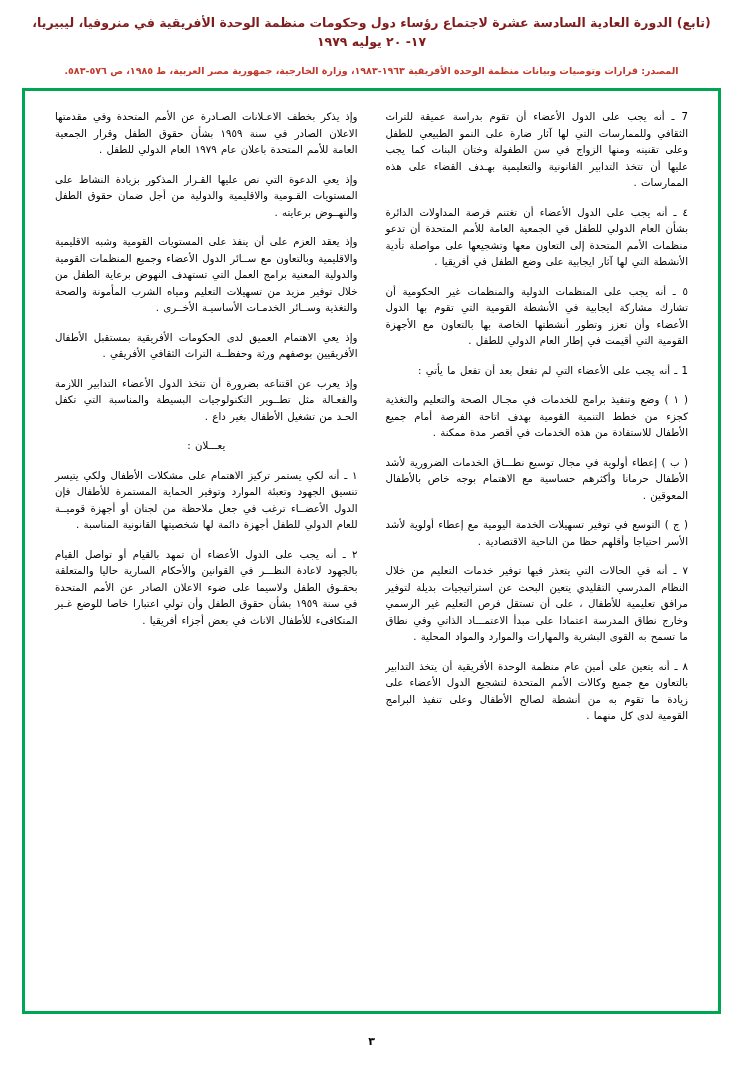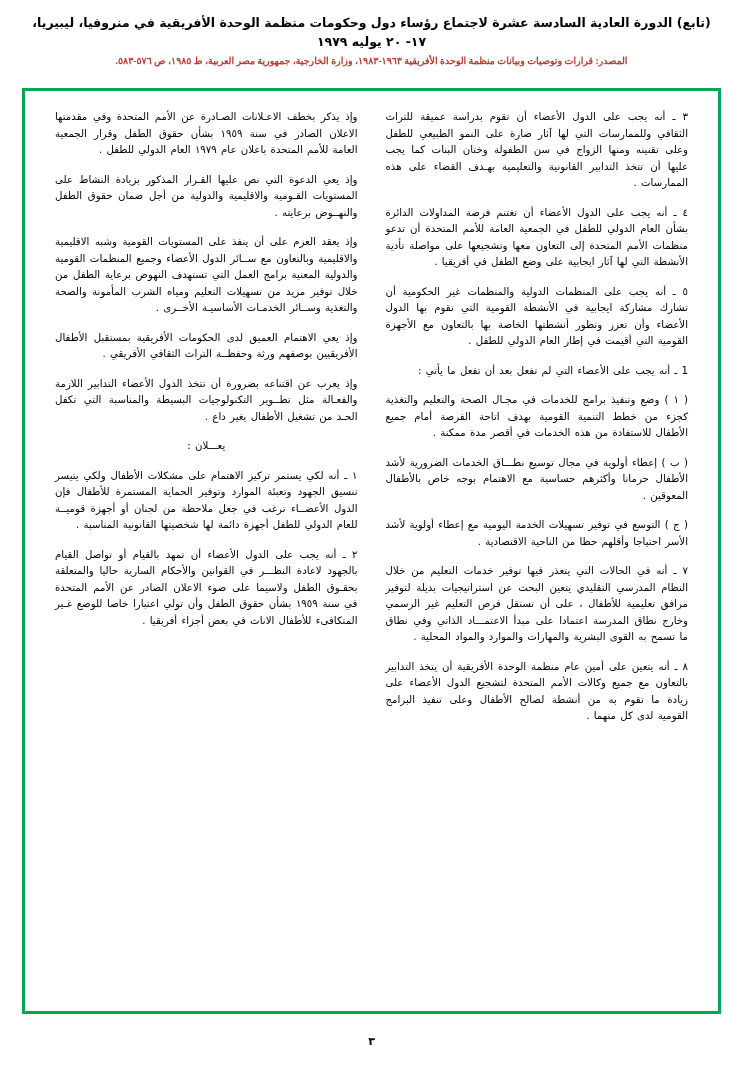--- a/index.html
+++ b/index.html
@@ -20,35 +20,34 @@
     height: 1066px;
     position: relative;
     box-sizing: border-box;
     padding: 0;
   }
   .header-block {
     text-align: center;
     padding: 14px 26px 0 26px;
   }
   .doc-title {
-    color: #000000;
+    color: #7f1d1d;
     font-weight: bold;
     font-size: 12.5px;
     line-height: 1.5;
     letter-spacing: 0px;
     direction: rtl;
   }
   .doc-source {
     color: #c0392b;
     font-weight: bold;
     font-size: 9.5px;
     line-height: 1.5;
-    margin-top: 2px;
+    margin-top: 12px;
     direction: rtl;
-    font-family: Liberation Serif, serif;
   }
   .frame {
     position: absolute;
     top: 88px;
     right: 22px;
     left: 22px;
     bottom: 52px;
     border: 3px solid #00a651;
     box-sizing: border-box;
     background: #ffffff;
@@ -102,21 +101,21 @@
 
   <div class="header-block">
     <div class="doc-title">(تابع) الدورة العادية السادسة عشرة لاجتماع رؤساء دول وحكومات منظمة الوحدة الأفريقية في منروفيا، ليبيريا، ١٧- ٢٠ يوليه ١٩٧٩</div>
     <div class="doc-source">المصدر: قرارات وتوصيات وبيانات منظمة الوحدة الأفريقية ١٩٦٣-١٩٨٣، وزارة الخارجية، جمهورية مصر العربية، ط ١٩٨٥، ص ٥٧٦-٥٨٣.</div>
   </div>
 
   <div class="frame">
     <div class="columns">
 
       <div class="col right">
-        <p class="para">٣ ـ أنه يجب على الدول الأعضاء أن تقوم بدراسة عميقة للتراث الثقافي وللممارسات التي لها آثار ضارة على النمو الطبيعي للطفل وعلى تقنينه ومنها الزواج في سن الطفولة وختان البنات كما يجب عليها أن تتخذ التدابير القانونية والتعليمية بهـدف القضاء على هذه الممارسات .</p>
+        <p class="para">7 ـ أنه يجب على الدول الأعضاء أن تقوم بدراسة عميقة للتراث الثقافي وللممارسات التي لها آثار ضارة على النمو الطبيعي للطفل وعلى تقنينه ومنها الزواج في سن الطفولة وختان البنات كما يجب عليها أن تتخذ التدابير القانونية والتعليمية بهـدف القضاء على هذه الممارسات .</p>
         <p class="para">٤ ـ أنه يجب على الدول الأعضاء أن تغتنم فرصة المداولات الدائرة بشأن العام الدولي للطفل في الجمعية العامة للأمم المتحدة أن تدعو منظمات الأمم المتحدة إلى التعاون معها وتشجيعها على مواصلة تأدية الأنشطة التي لها آثار ايجابية على وضع الطفل في أفريقيا .</p>
         <p class="para">٥ ـ أنه يجب على المنظمات الدولية والمنظمات غير الحكومية أن تشارك مشاركة ايجابية في الأنشطة القومية التي تقوم بها الدول الأعضاء وأن تعزز وتطور أنشطتها الخاصة بها بالتعاون مع الأجهزة القومية التي أقيمت في إطار العام الدولي للطفل .</p>
         <p class="para">1 ـ أنه يجب على الأعضاء التي لم تفعل بعد أن تفعل ما يأتي :</p>
         <p class="para">( ١ ) وضع وتنفيذ برامج للخدمات في مجـال الصحة والتعليم والتغذية كجزء من خطط التنمية القومية بهدف اتاحة الفرصة أمام جميع الأطفال للاستفادة من هذه الخدمات في أقصر مدة ممكنة .</p>
         <p class="para">( ب ) إعطاء أولوية في مجال توسيع نطـــاق الخدمات الضرورية لأشد الأطفال حرمانا وأكثرهم حساسية مع الاهتمام بوجه خاص بالأطفال المعوقين .</p>
         <p class="para">( ج ) التوسع في توفير تسهيلات الخدمة اليومية مع إعطاء أولوية لأشد الأسر احتياجا وأقلهم حظا من الناحية الاقتصادية .</p>
         <p class="para">٧ ـ أنه في الحالات التي يتعذر فيها توفير خدمات التعليم من خلال النظام المدرسي التقليدي يتعين البحث عن استراتيجيات بديلة لتوفير مرافق تعليمية للأطفال ، على أن تستقل فرص التعليم غير الرسمي وخارج نطاق المدرسة اعتمادا على مبدأ الاعتمـــاد الذاتي وفي نطاق ما تسمح به القوى البشرية والمهارات والموارد والمواد المحلية .</p>
         <p class="para">٨ ـ أنه يتعين على أمين عام منظمة الوحدة الأفريقية أن يتخذ التدابير بالتعاون مع جميع وكالات الأمم المتحدة لتشجيع الدول الأعضاء على زيادة ما تقوم به من أنشطة لصالح الأطفال وعلى تنفيذ البرامج القومية لدى كل منهما .</p>
       </div>
 

